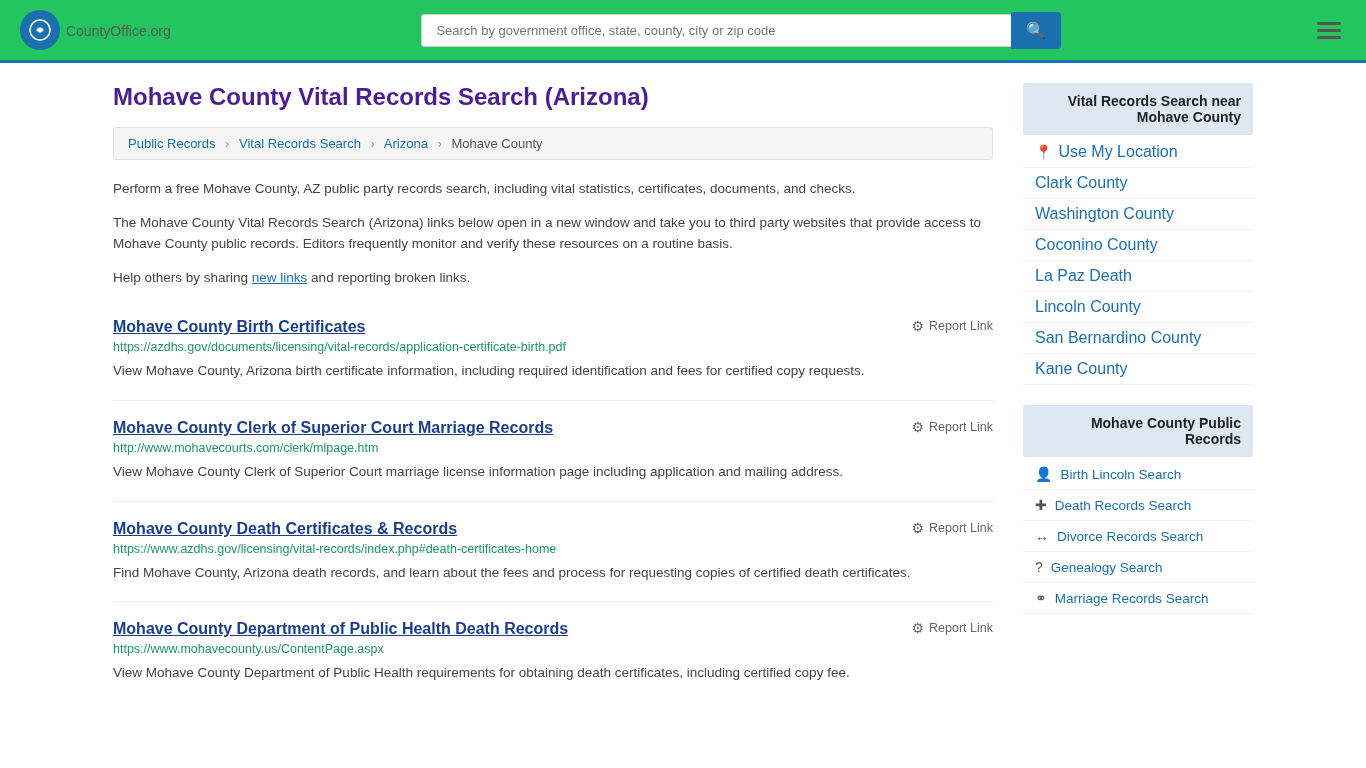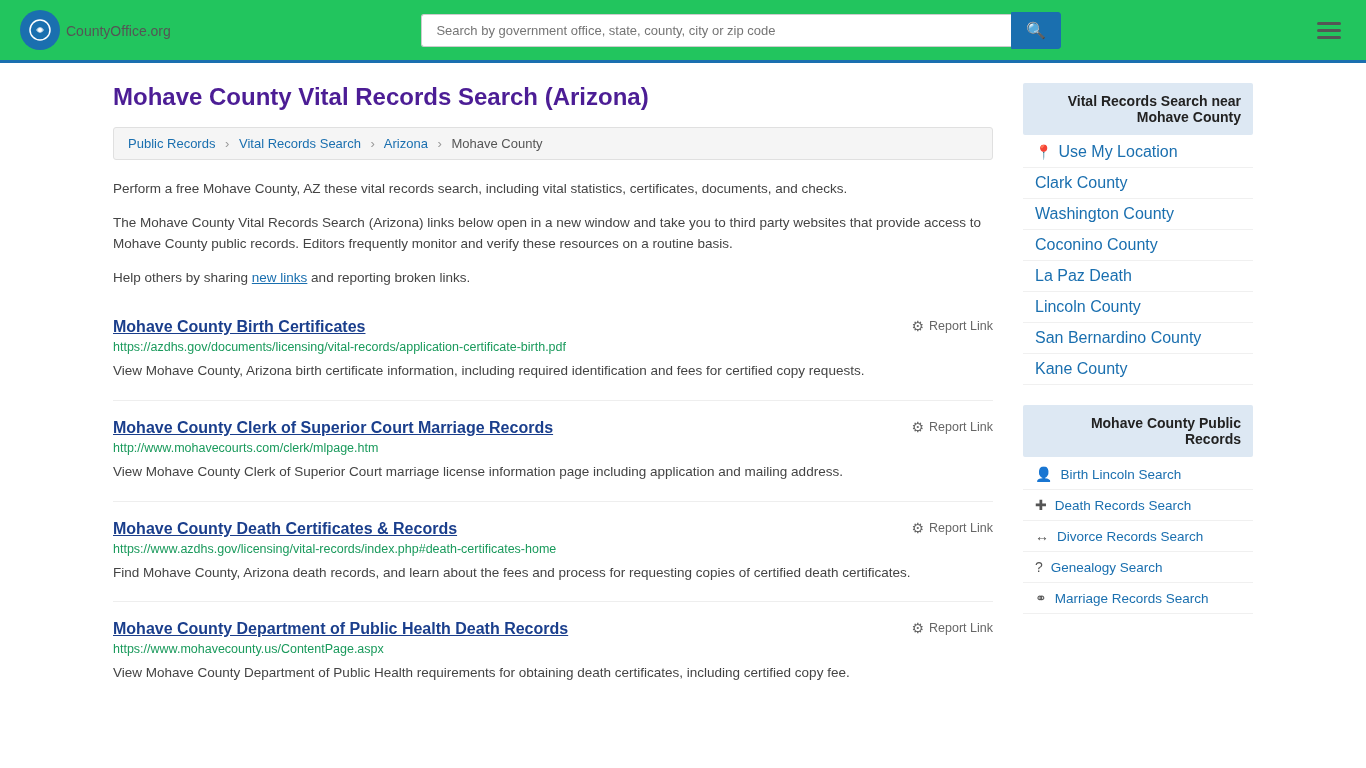--- a/index.html
+++ b/index.html
@@ -272,21 +272,21 @@
     <div class="breadcrumb">
       <a href="#">Public Records</a>
       <span class="sep">›</span>
       <a href="#">Vital Records Search</a>
       <span class="sep">›</span>
       <a href="#">Arizona</a>
       <span class="sep">›</span>
       <span>Mohave County</span>
     </div>
 
-    <p class="description">Perform a free Mohave County, AZ these vital records search, including vital statistics, certificates, documents, and checks.</p>
+    <p class="description">Perform a free Mohave County, AZ public party records search, including vital statistics, certificates, documents, and checks.</p>
     <p class="description">The Mohave County Vital Records Search (Arizona) links below open in a new window and take you to third party websites that provide access to Mohave County public records. Editors frequently monitor and verify these resources on a routine basis.</p>
     <p class="description">
       <span>Help others by sharing </span><a href="#">new links</a><span> and reporting broken links.</span>
     </p>
 
     <div>
 
       <div class="result-card">
         <div class="result-header">
           <span class="result-title">Mohave County Birth Certificates</span>

